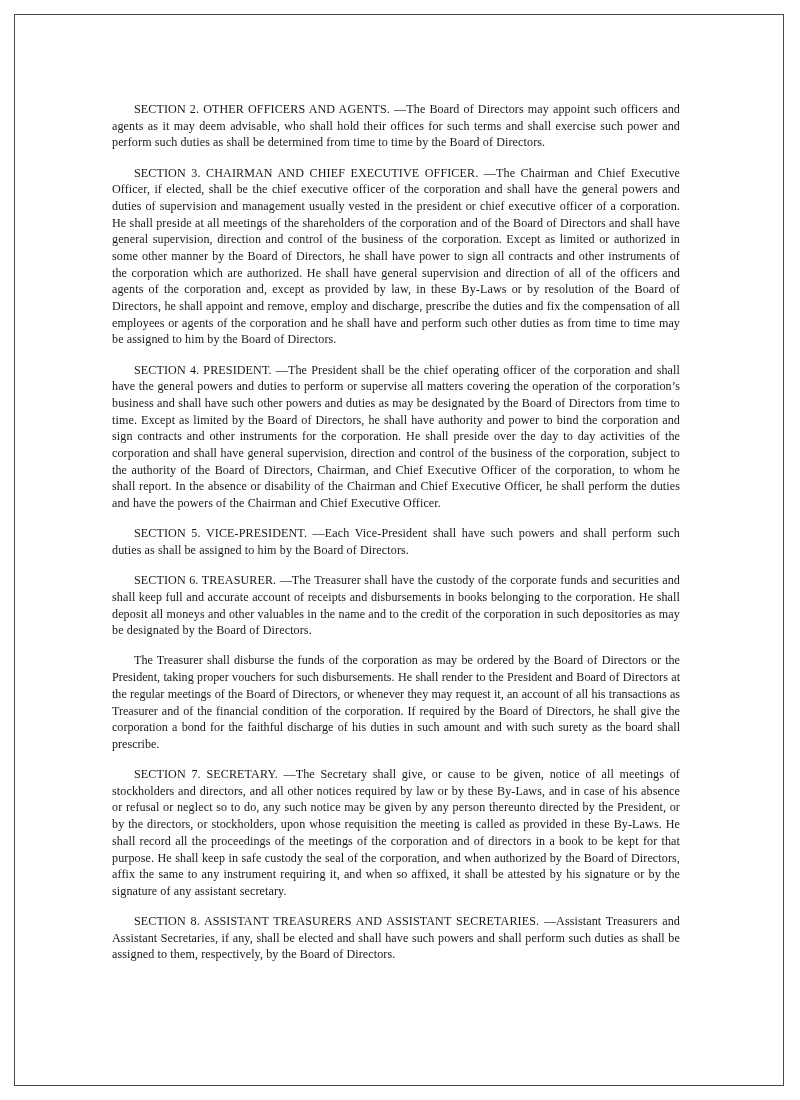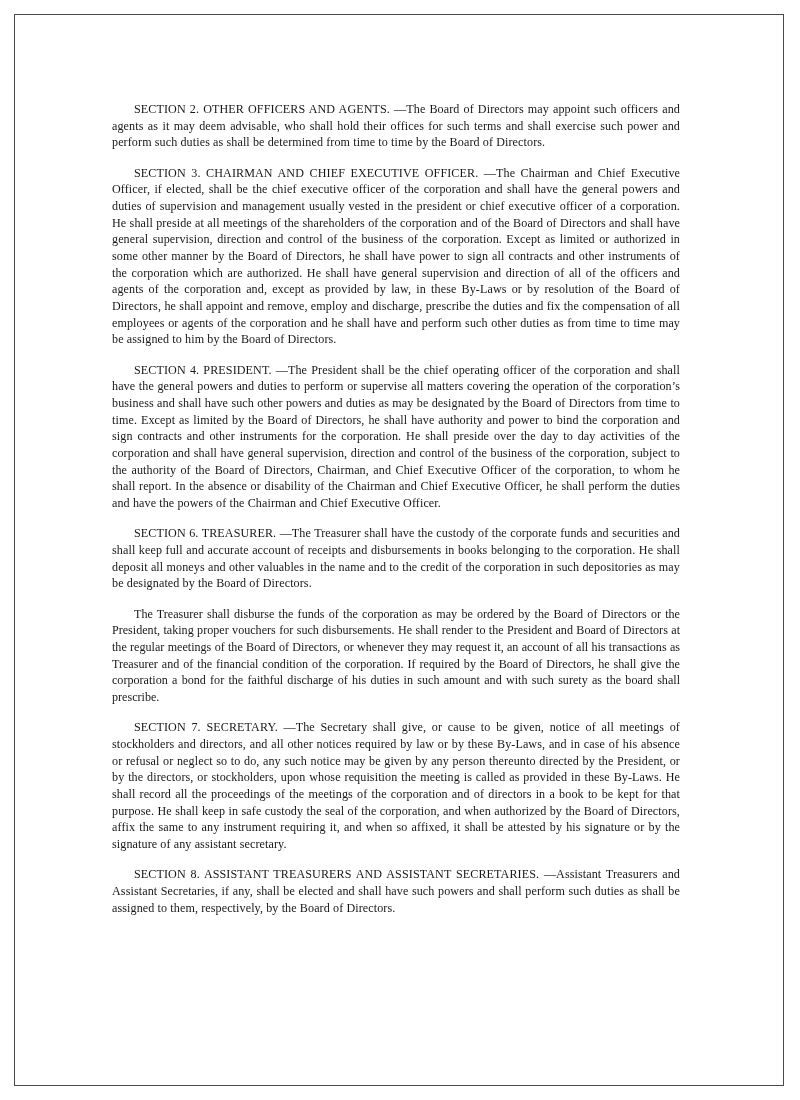--- a/index.html
+++ b/index.html
@@ -48,19 +48,20 @@
 </style>
 </head>
 <body>
 
 <div class="page">
   <div class="sheet">
     <div class="body-text">
       <p class="para sec-label">SECTION 2. OTHER OFFICERS AND AGENTS. —The Board of Directors may appoint such officers and agents as it may deem advisable, who shall hold their offices for such terms and shall exercise such power and perform such duties as shall be determined from time to time by the Board of Directors.</p>
       <p class="para sec-label">SECTION 3. CHAIRMAN AND CHIEF EXECUTIVE OFFICER. —The Chairman and Chief Executive Officer, if elected, shall be the chief executive officer of the corporation and shall have the general powers and duties of supervision and management usually vested in the president or chief executive officer of a corporation. He shall preside at all meetings of the shareholders of the corporation and of the Board of Directors and shall have general supervision, direction and control of the business of the corporation. Except as limited or authorized in some other manner by the Board of Directors, he shall have power to sign all contracts and other instruments of the corporation which are authorized. He shall have general supervision and direction of all of the officers and agents of the corporation and, except as provided by law, in these By-Laws or by resolution of the Board of Directors, he shall appoint and remove, employ and discharge, prescribe the duties and fix the compensation of all employees or agents of the corporation and he shall have and perform such other duties as from time to time may be assigned to him by the Board of Directors.</p>
       <p class="para sec-label">SECTION 4. PRESIDENT. —The President shall be the chief operating officer of the corporation and shall have the general powers and duties to perform or supervise all matters covering the operation of the corporation’s business and shall have such other powers and duties as may be designated by the Board of Directors from time to time. Except as limited by the Board of Directors, he shall have authority and power to bind the corporation and sign contracts and other instruments for the corporation. He shall preside over the day to day activities of the corporation and shall have general supervision, direction and control of the business of the corporation, subject to the authority of the Board of Directors, Chairman, and Chief Executive Officer of the corporation, to whom he shall report. In the absence or disability of the Chairman and Chief Executive Officer, he shall perform the duties and have the powers of the Chairman and Chief Executive Officer.</p>
+      <p class="para sec-label">SECTION 5. VICE-PRESIDENT. —Each Vice-President shall have such powers and shall perform such duties as shall be assigned to him by the Board of Directors.</p>
       <p class="para sec-label">SECTION 6. TREASURER. —The Treasurer shall have the custody of the corporate funds and securities and shall keep full and accurate account of receipts and disbursements in books belonging to the corporation. He shall deposit all moneys and other valuables in the name and to the credit of the corporation in such depositories as may be designated by the Board of Directors.</p>
       <p class="para">The Treasurer shall disburse the funds of the corporation as may be ordered by the Board of Directors or the President, taking proper vouchers for such disbursements. He shall render to the President and Board of Directors at the regular meetings of the Board of Directors, or whenever they may request it, an account of all his transactions as Treasurer and of the financial condition of the corporation. If required by the Board of Directors, he shall give the corporation a bond for the faithful discharge of his duties in such amount and with such surety as the board shall prescribe.</p>
       <p class="para sec-label">SECTION 7. SECRETARY. —The Secretary shall give, or cause to be given, notice of all meetings of stockholders and directors, and all other notices required by law or by these By-Laws, and in case of his absence or refusal or neglect so to do, any such notice may be given by any person thereunto directed by the President, or by the directors, or stockholders, upon whose requisition the meeting is called as provided in these By-Laws. He shall record all the proceedings of the meetings of the corporation and of directors in a book to be kept for that purpose. He shall keep in safe custody the seal of the corporation, and when authorized by the Board of Directors, affix the same to any instrument requiring it, and when so affixed, it shall be attested by his signature or by the signature of any assistant secretary.</p>
       <p class="para sec-label">SECTION 8. ASSISTANT TREASURERS AND ASSISTANT SECRETARIES. —Assistant Treasurers and Assistant Secretaries, if any, shall be elected and shall have such powers and shall perform such duties as shall be assigned to them, respectively, by the Board of Directors.</p>
     </div>
   </div>
 </div>
 
 </body></html>

